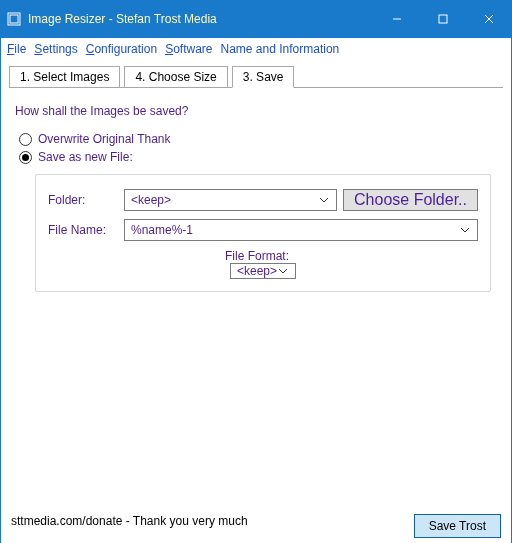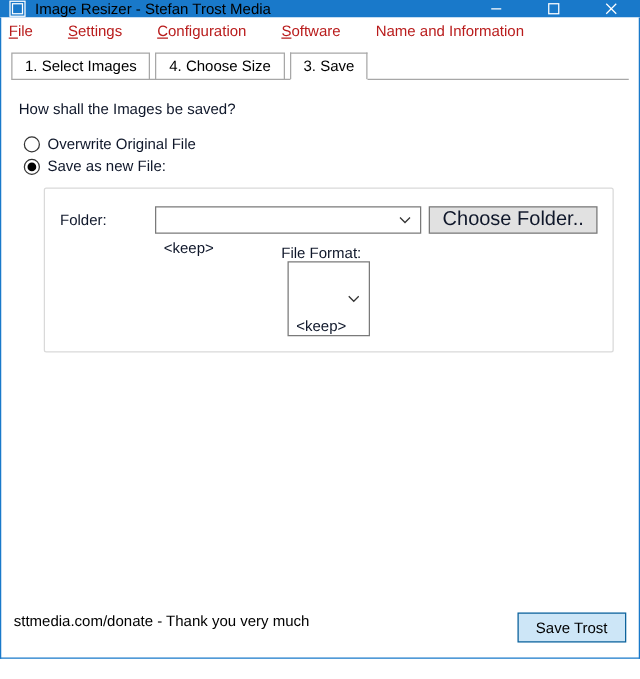--- a/index.html
+++ b/index.html
@@ -1,55 +1,55 @@
 <!DOCTYPE html>
 <html><head>
 <meta charset="utf-8">
 <style>
   * { box-sizing: border-box; font-family: "Segoe UI", Tahoma, sans-serif; }
   html,body { margin:0; padding:0; }
   body { width:512px; height:543px; overflow:hidden; background:#fff; }
 
   
-  .titlebar { height:14px; background:#1979ca; color:#000000; display:flex; align-items:center; padding:0 0 0 6px; font-size:12px; }
+  .titlebar { height:38px; background:#1979ca; color:#fef9c3; display:flex; align-items:center; padding:0 0 0 6px; font-size:12px; }
   .titlebar .app-icon { width:16px; height:16px; margin-right:6px; display:flex; align-items:center; justify-content:center; }
   .titlebar .title { flex:1; white-space:nowrap; }
   .titlebar .winbtns { display:flex; height:100%; }
   .titlebar .winbtn { width:46px; height:100%; display:flex; align-items:center; justify-content:center; color:#fff; }
   .titlebar .winbtn svg { stroke:#fff; }
 
   .window-body { border:1px solid #1979ca; border-top:none; width:512px; height:513px; background:#fff; display:flex; flex-direction:column; }
 
   
-  .menubar { height:22px; display:flex; align-items:center; padding:0 6px; font-size:12px; gap:28px; color:#b91c1c; }
+  .menubar { height:22px; display:flex; align-items:center; padding:0 6px; font-size:12px; gap:8px; color:#1d4ed8; }
   .menubar .mitem { cursor:default; }
   .menubar .mitem .ul { text-decoration:underline; }
 
   
   .tabsrow { height:28px; position:relative; padding:6px 24px 0 8px; }
   .tabsrow .baseline { position:absolute; left:8px; right:8px; bottom:0; height:1px; background:#a7a7a7; }
   .tabs { display:flex; gap:4px; position:relative; z-index:1; }
   .tab { height:22px; padding:0 10px; font-size:12px; border:1px solid #a7a7a7; background:#fff; display:flex; align-items:center; border-bottom:1px solid #a7a7a7; }
   .tab.active { border-bottom:1px solid #fff; }
 
   
-  .content { flex:1; padding:10px 14px 8px 14px; font-size:12px; color:#0f172a; position:relative; }
+  .content { flex:1; padding:10px 14px 8px 14px; font-size:12px; color:#4c1d95; position:relative; }
   .prompt { margin:6px 0 14px 0; }
 
   .radio-row { display:flex; align-items:center; gap:6px; margin:4px 0 4px 4px; }
   .radio { width:13px; height:13px; border:1px solid #333; border-radius:50%; display:inline-flex; align-items:center; justify-content:center; background:#fff; }
   .radio.checked::after { content:""; width:7px; height:7px; border-radius:50%; background:#000; display:block; }
 
   
   .group { margin:10px 0 0 20px; padding:14px 12px 12px 12px; border:1px solid #d9d9d9; position:relative; border-radius:2px; width:456px; }
   .grow { display:flex; align-items:center; margin-bottom:8px; }
   .grow:last-child { margin-bottom:0;flex-direction:column; }
   .glabel { width:76px; }
   .combo { flex:1; height:22px; border:1px solid #7a7a7a; background:#fff; display:flex; align-items:center; padding:0 6px; position:relative; }
-  .combo .val { flex:1; white-space:nowrap; overflow:hidden;margin-top:44px; }
+  .combo .val { flex:1; white-space:nowrap; overflow:hidden; }
   .combo .arrow { width:12px; display:flex; align-items:center; justify-content:center; }
   .btn { height:22px; border:1px solid #7a7a7a; background:#e1e1e1; padding:0 10px; margin-left:6px; display:flex; align-items:center; font-size:16px; }
 
   
   .footer { height:36px; border-top:0; display:flex; align-items:flex-start; padding:0 10px 6px 10px; font-size:12px; }
   .footer .msg { flex:1; }
   .savebtn { height:24px; border:1px solid #0e639c; background:#cde6f7; padding:0 14px; font-size:12px; display:flex; align-items:center; }
 
   
   .chev { width:10px; height:10px; }
@@ -102,39 +102,50 @@
       <div class="tab">4. Choose Size</div>
       <div class="tab active">3. Save</div>
     </div>
   </div>
 
   <div class="content">
     <div class="prompt">How shall the Images be saved?</div>
 
     <div class="radio-row">
       <span class="radio"></span>
-      <span>Overwrite Original File</span>
+      <span>Overwrite Original Thank</span>
     </div>
     <div class="radio-row">
       <span class="radio checked"></span>
       <span>Save as new File:</span>
     </div>
 
     <div class="group">
       <div class="grow">
         <span class="glabel">Folder:</span>
         <div class="combo">
           <span class="val">&lt;keep&gt;</span>
           <span class="arrow">
               <svg class="chev" viewBox="0 0 10 10">
                 <polyline points="1,3 5,7 9,3" fill="none" stroke="#333" stroke-width="1"></polyline>
               </svg>
             </span>
         </div>
         <div class="btn">Choose Folder..</div>
+      </div>
+      <div class="grow">
+        <span class="glabel">File Name:</span>
+        <div class="combo">
+          <span class="val">%name%-1</span>
+          <span class="arrow">
+              <svg class="chev" viewBox="0 0 10 10">
+                <polyline points="1,3 5,7 9,3" fill="none" stroke="#333" stroke-width="1"></polyline>
+              </svg>
+            </span>
+        </div>
       </div>
       <div class="grow">
         <span class="glabel">File Format:</span>
         <div class="combo">
           <span class="val">&lt;keep&gt;</span>
           <span class="arrow">
               <svg class="chev" viewBox="0 0 10 10">
                 <polyline points="1,3 5,7 9,3" fill="none" stroke="#333" stroke-width="1"></polyline>
               </svg>
             </span>

